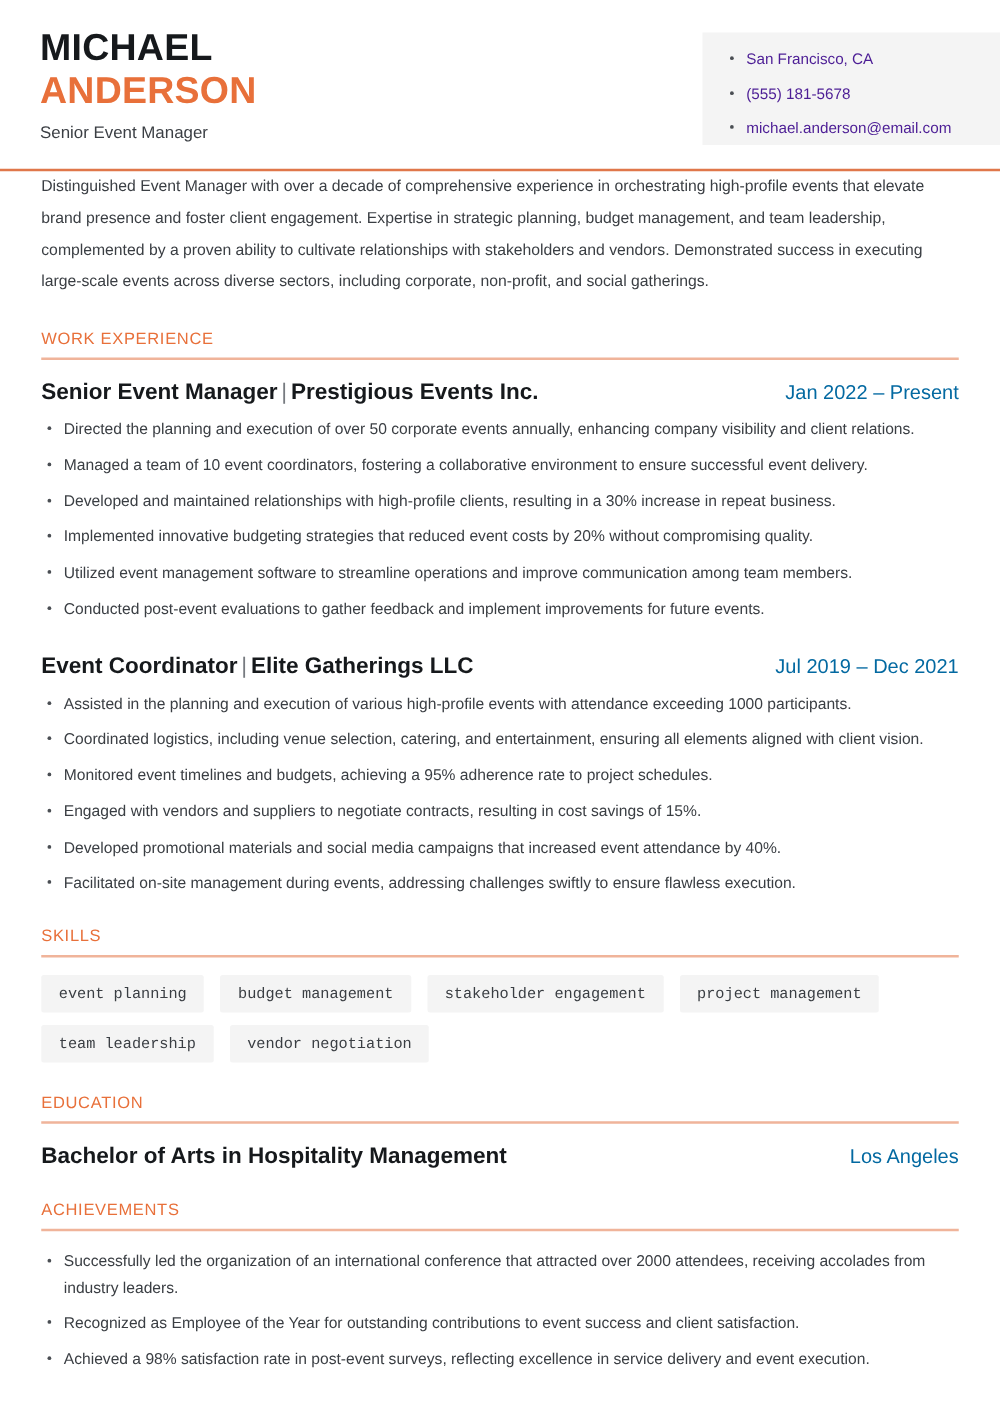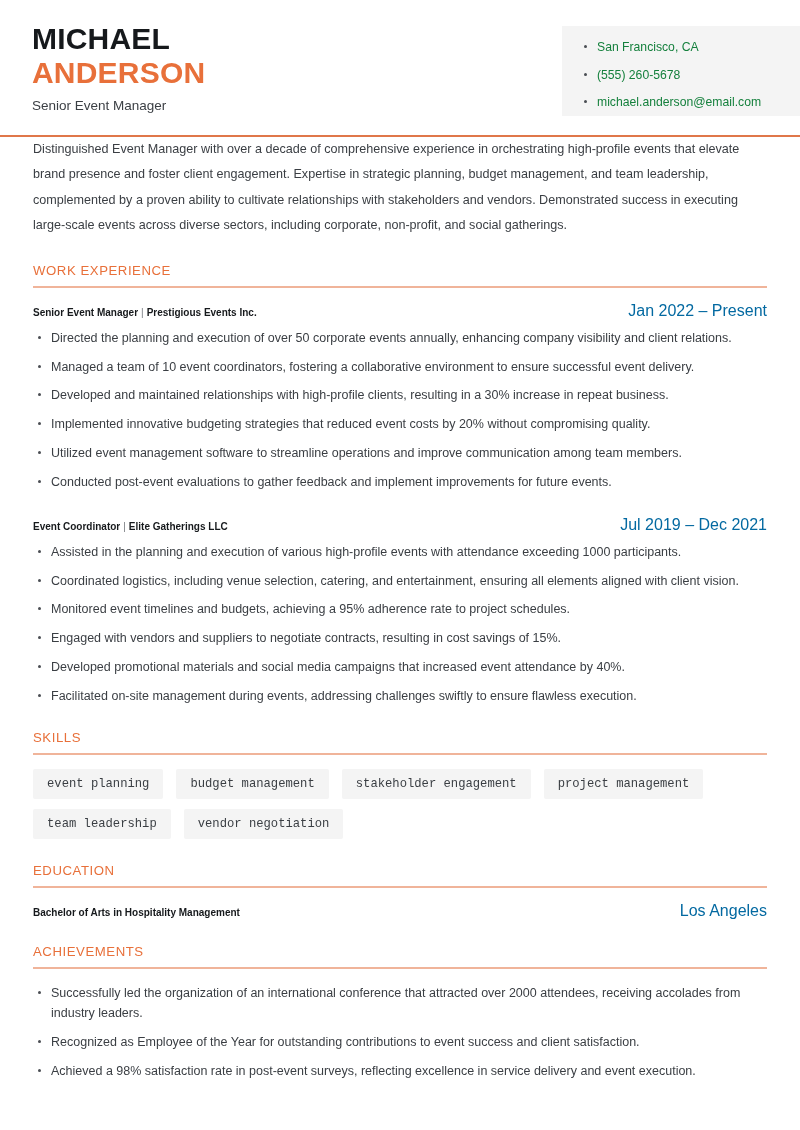--- a/index.html
+++ b/index.html
@@ -54,21 +54,21 @@
     top: 26px;
     width: 238px;
     height: 90px;
     background: #f4f4f4;
     box-sizing: border-box;
     padding: 14px 0 0 22px;
   }
   .contact-item {
     position: relative;
     font-size: 12.2px;
-    color: #15803d;
+    color: #4c1d95;
     line-height: 1.2;
     margin-bottom: 13px;
     padding-left: 13px;
   }
   .contact-item:last-child { margin-bottom: 0; }
   .contact-item .dot {
     position: absolute;
     left: 0;
     top: 5px;
     width: 3px;
@@ -114,21 +114,21 @@
 
   
   .entry { margin-bottom: 5px; }
   .entry + .entry { margin-top: 24px; }
   .entry-head {
     display: flex;
     align-items: baseline;
     justify-content: space-between;
   }
   .entry-heading {
-    font-size: 10px;
+    font-size: 18px;
     font-weight: bold;
     color: #16191c;
     line-height: 1.3;
   }
   .entry-heading .sep {
     font-weight: normal;
     color: #777b80;
     padding: 0 3px;
   }
   .entry-meta {
@@ -197,21 +197,21 @@
       <div class="job-title">Senior Event Manager</div>
     </div>
 
     <div class="contact-box">
       <div class="contact-item">
         <span class="dot"></span>
         <span>San Francisco, CA</span>
       </div>
       <div class="contact-item">
         <span class="dot"></span>
-        <span>(555) 260-5678</span>
+        <span>(555) 181-5678</span>
       </div>
       <div class="contact-item">
         <span class="dot"></span>
         <span>michael.anderson@email.com</span>
       </div>
     </div>
 
     <div class="header-rule"></div>
   </div>
 

